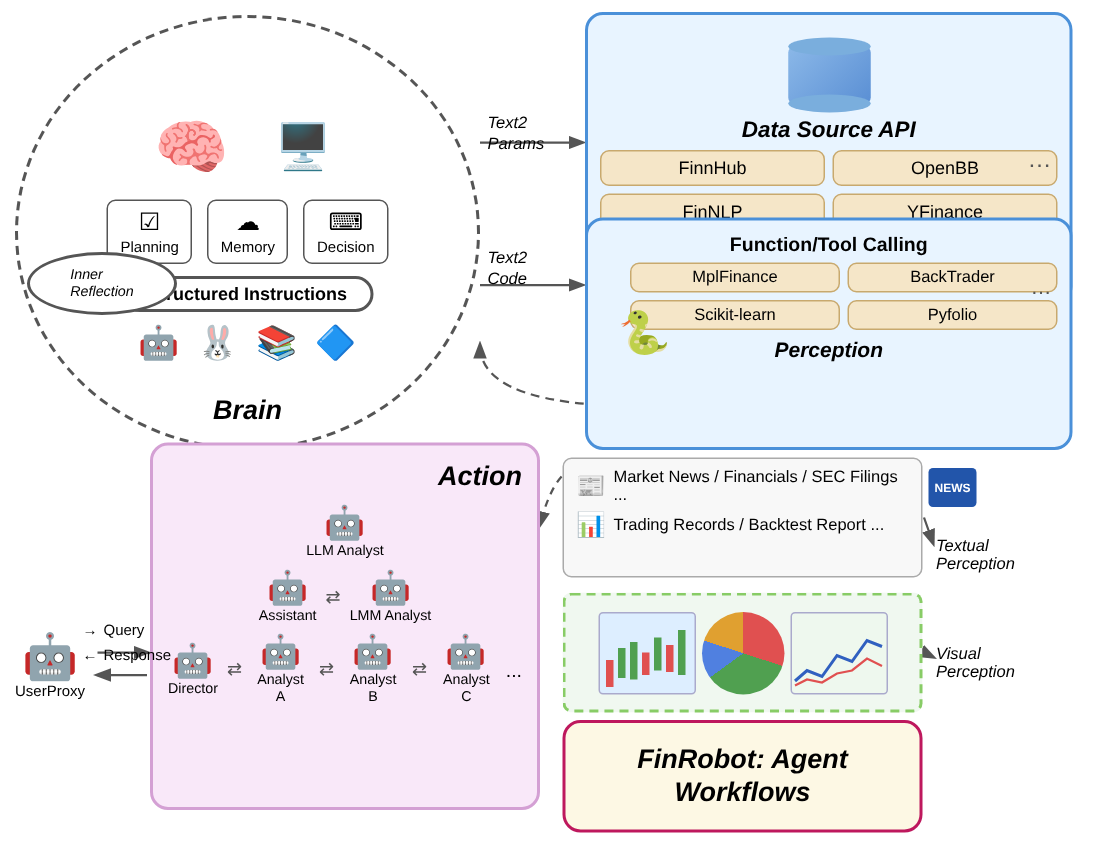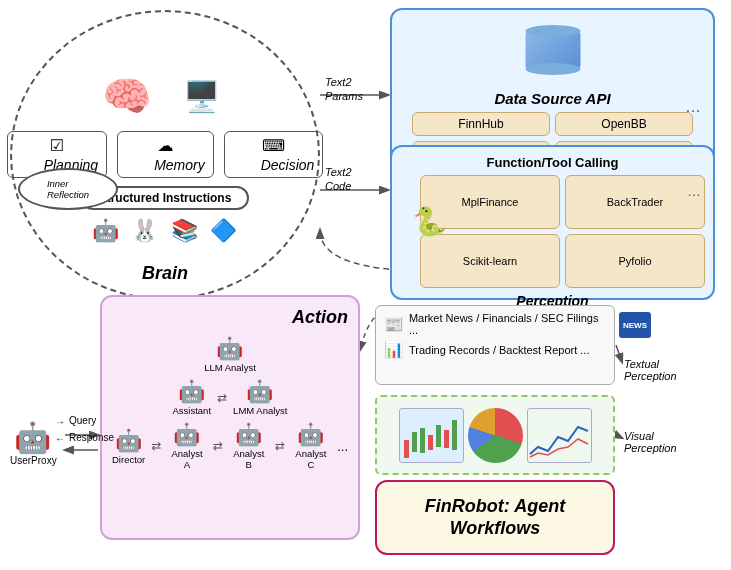--- a/index.html
+++ b/index.html
@@ -66,23 +66,21 @@
       flex-direction: column;
       align-items: center;
       gap: 2px;
     }
 
     .pmd-icon {
       font-size: 16px;
     }
 
     .pmd-label {
-      font-size: 14px;
-      font-style: italic;
-      margin-left: 28px;
+      font-size: 10px;
     }
 
     .structured-instructions {
       border: 2px solid #555;
       border-radius: 12px;
       padding: 3px 16px;
       font-size: 12px;
       font-weight: bold;
       background: #fff;
       margin-bottom: 8px;
@@ -128,21 +126,21 @@
     
     .data-source-box {
       position: absolute;
       top: 8px;
       left: 390px;
       width: 325px;
       height: 195px;
       border: 2px solid #4a90d9;
       border-radius: 12px;
       background: #e8f4ff;
-      padding: 20px;
+      padding: 8px;
     }
 
     .data-source-title {
       text-align: center;
       font-size: 15px;
       font-weight: bold;
       font-style: italic;
       margin-top: 60px;
     }
 
@@ -232,21 +230,21 @@
       margin: 3px 0;
       margin-left: 20px;
     }
 
     .tool-item {
       background: #f5e6c8;
       border: 1.5px solid #c8a96e;
       border-radius: 6px;
       text-align: center;
       font-size: 11px;
-      padding: 20px 6px;
+      padding: 3px 6px;
     }
 
     
     .text2params {
       position: absolute;
       top: 75px;
       left: 325px;
       font-size: 11px;
       font-style: italic;
       line-height: 1.3;

